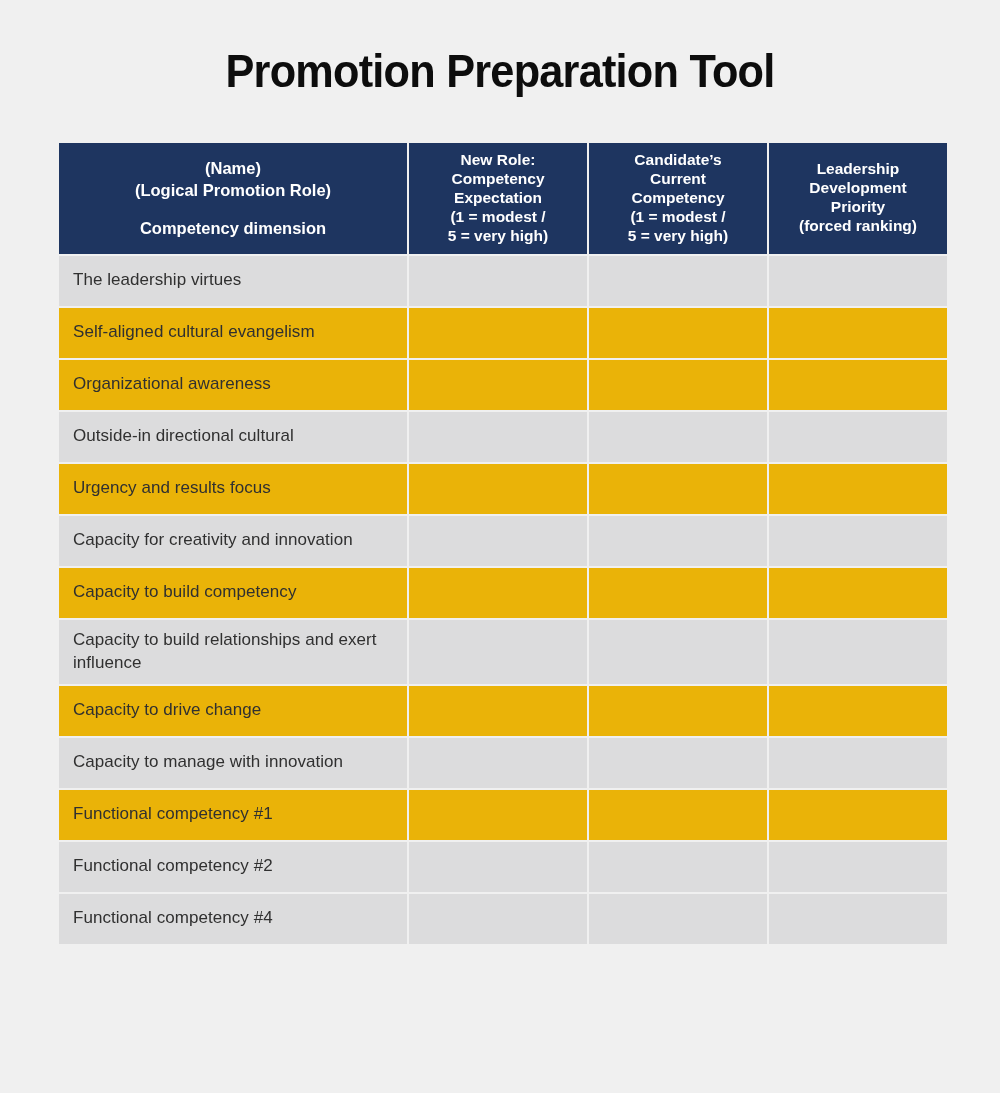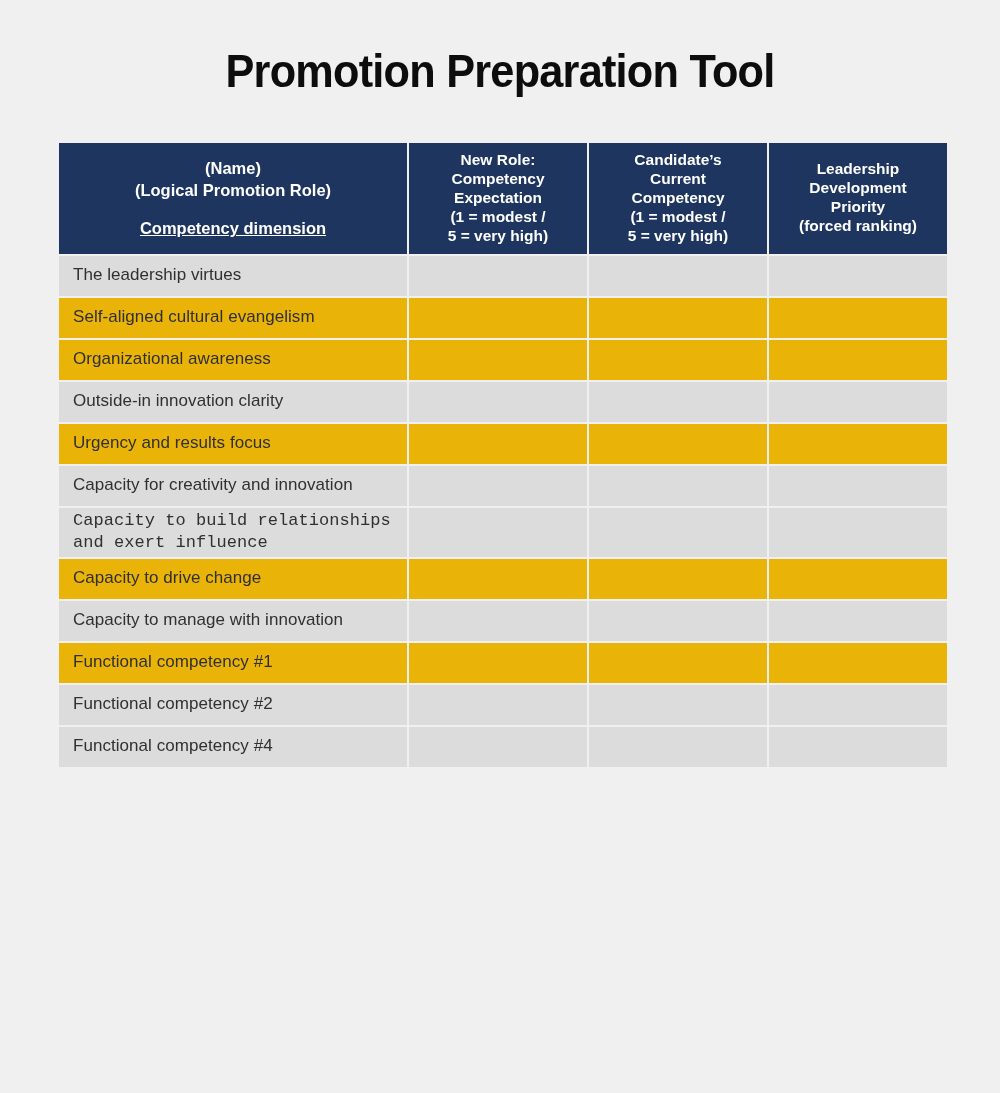--- a/index.html
+++ b/index.html
@@ -63,46 +63,46 @@
     padding: 8px 6px;
     height: 110px;
     box-sizing: border-box;
   }
   th.h-dim {
     font-size: 16.5px;
     line-height: 1.34;
   }
   th.h-dim .dim-top { display: block; }
   th.h-dim .dim-gap { display: block; height: 16px; }
-  th.h-dim .dim-bot { display: block; text-decoration: underline; }
+  th.h-dim .dim-bot { display: block; }
 
   th.h-num {
     font-size: 15.5px;
     line-height: 1.22;
   }
   th .ln { display: block; white-space: nowrap; }
 
   tbody td {
     padding: 0;
-    height: 40px;
+    height: 50px;
     vertical-align: middle;
     box-sizing: border-box;
   }
   tbody tr.odd td  { background: #dcdcdd; }
   tbody tr.even td { background: #eab308; }
 
   td.dim-cell {
     padding: 0 14px 0 14px;
     font-size: 17px;
     line-height: 1.32;
     color: #303030;
     font-family: "Liberation Sans", sans-serif;
     letter-spacing: 0.05px;
   }
-  tr.tall td { height: 49px; font-family: Liberation Mono, monospace; }
+  tr.tall td { height: 64px; }
   td.blank-cell { }
 </style>
 </head>
 <body>
 
 <div class="page">
 
   <div class="title">Promotion Preparation Tool</div>
 
   <div class="table-wrap">
@@ -156,33 +156,39 @@
             <td class="blank-cell"></td>
             <td class="blank-cell"></td>
           </tr>
           <tr class="even">
             <td class="dim-cell">Organizational awareness</td>
             <td class="blank-cell"></td>
             <td class="blank-cell"></td>
             <td class="blank-cell"></td>
           </tr>
           <tr class="odd">
-            <td class="dim-cell">Outside-in innovation clarity</td>
+            <td class="dim-cell">Outside-in directional cultural</td>
             <td class="blank-cell"></td>
             <td class="blank-cell"></td>
             <td class="blank-cell"></td>
           </tr>
           <tr class="even">
             <td class="dim-cell">Urgency and results focus</td>
             <td class="blank-cell"></td>
             <td class="blank-cell"></td>
             <td class="blank-cell"></td>
           </tr>
           <tr class="odd">
             <td class="dim-cell">Capacity for creativity and innovation</td>
+            <td class="blank-cell"></td>
+            <td class="blank-cell"></td>
+            <td class="blank-cell"></td>
+          </tr>
+          <tr class="even">
+            <td class="dim-cell">Capacity to build competency</td>
             <td class="blank-cell"></td>
             <td class="blank-cell"></td>
             <td class="blank-cell"></td>
           </tr>
           <tr class="odd tall">
             <td class="dim-cell">Capacity to build relationships and exert influence</td>
             <td class="blank-cell"></td>
             <td class="blank-cell"></td>
             <td class="blank-cell"></td>
           </tr>

